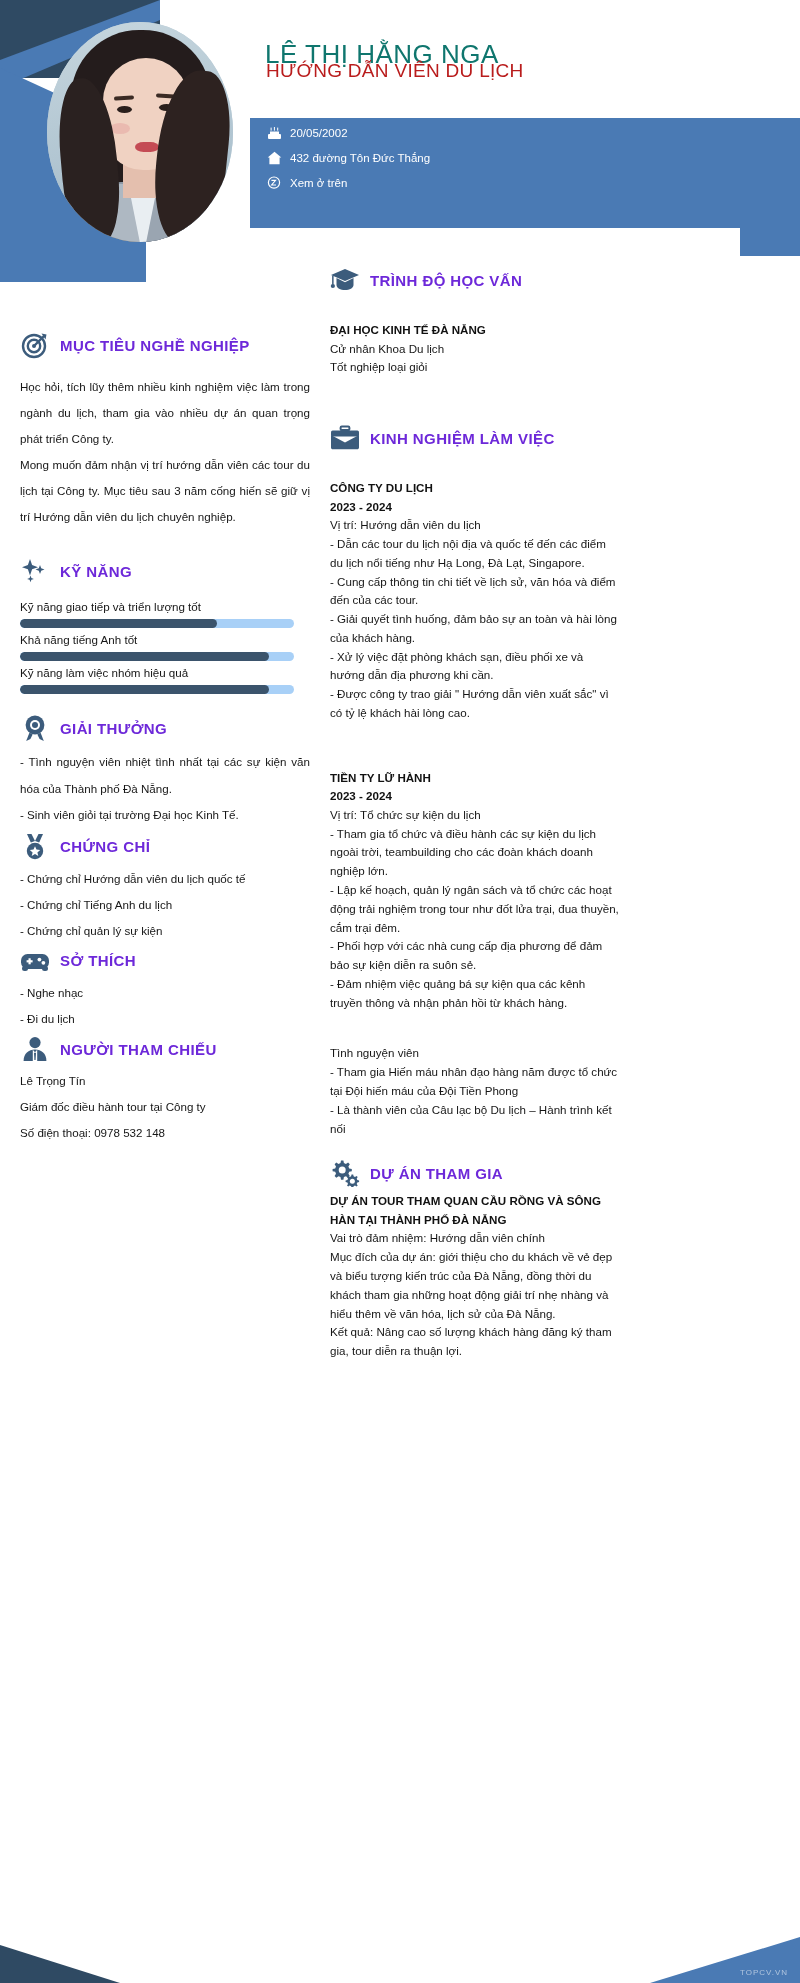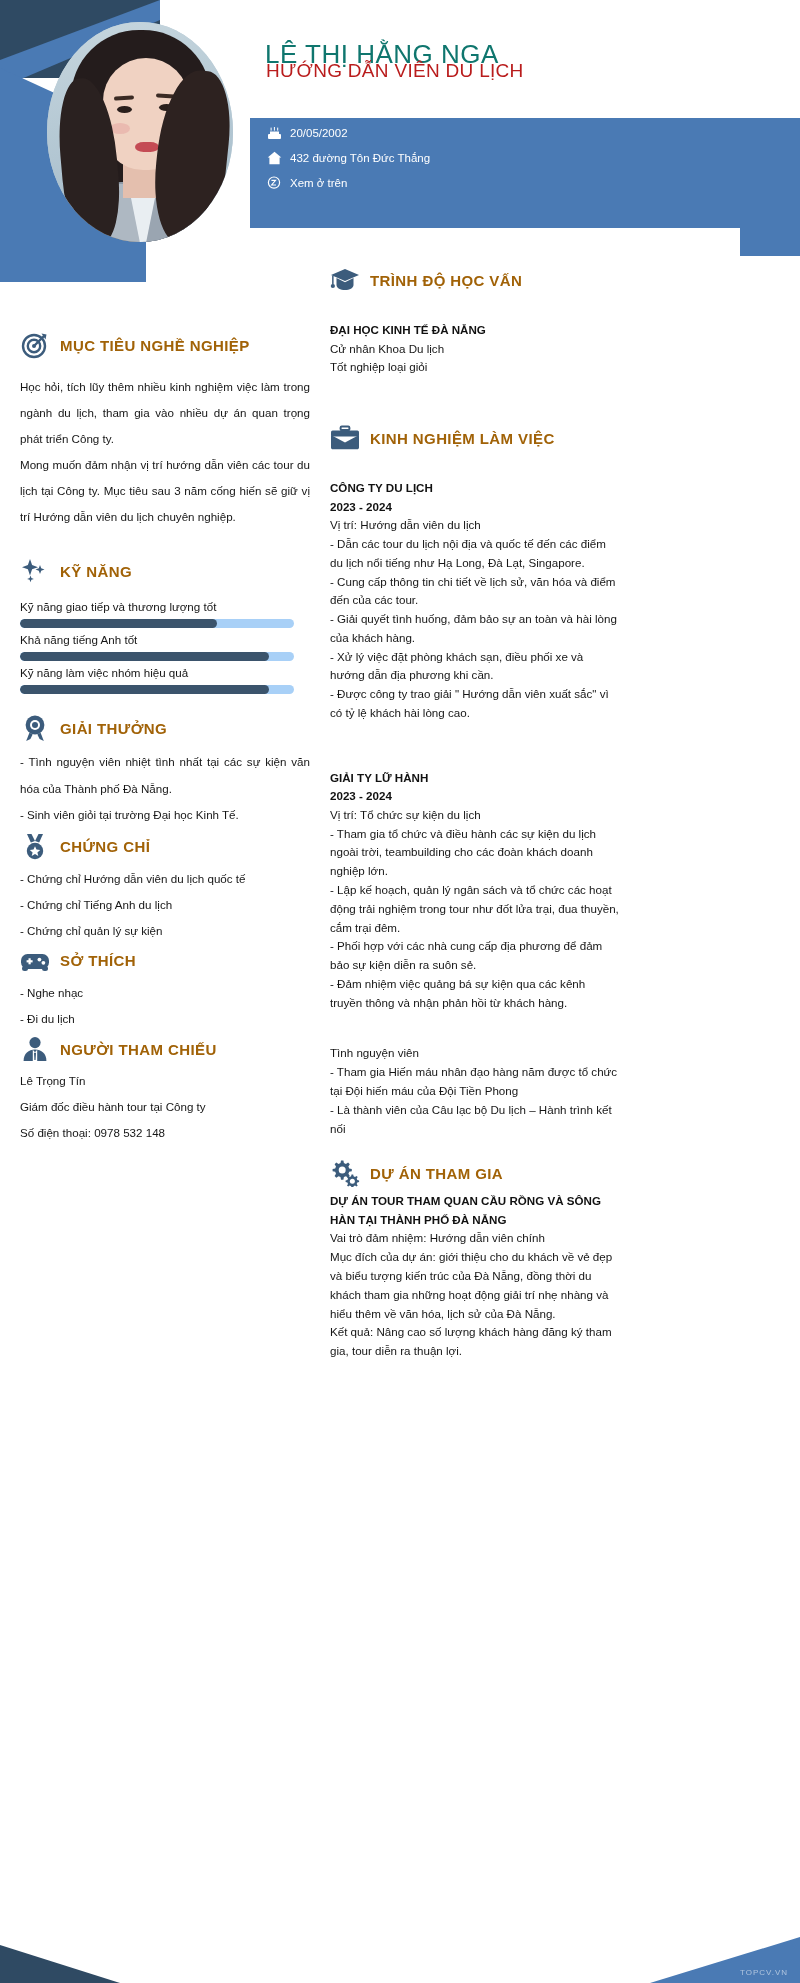--- a/index.html
+++ b/index.html
@@ -237,21 +237,21 @@
     flex: none;
     display: flex;
     align-items: center;
     justify-content: center;
     color: #3c5c7c;
   }
   .sec-head .s-title {
     font-size: 15px;
     font-weight: bold;
     letter-spacing: .4px;
-    color: #a16207;
+    color: #6d28d9;
   }
 
   .body-text {
     font-size: 11.6px;
     color: #161616;
     line-height: 2.25;
     text-align: justify;
   }
   .body-text p { margin: 0; }
 
@@ -452,21 +452,21 @@
           <path d="M9 2 L11.1 8.1 L17 10.2 L11.1 12.3 L9 18.4 L6.9 12.3 L1 10.2 L6.9 8.1 Z"></path>
           <path d="M19 8 L20.2 11.3 L23.5 12.5 L20.2 13.7 L19 17 L17.8 13.7 L14.5 12.5 L17.8 11.3 Z"></path>
           <path d="M9.5 18.5 L10.4 21 L12.9 21.9 L10.4 22.8 L9.5 25.3 L8.6 22.8 L6.1 21.9 L8.6 21 Z"></path>
         </svg>
       </span>
       <span class="s-title">KỸ NĂNG</span>
     </div>
 
     <div>
       <div class="skill">
-        <div class="skill-label">Kỹ năng giao tiếp và thương lượng tốt</div>
+        <div class="skill-label">Kỹ năng giao tiếp và triển lượng tốt</div>
         <div class="bar">
           <div class="bar-fill" style="width:72%"></div>
         </div>
       </div>
       <div class="skill">
         <div class="skill-label">Khả năng tiếng Anh tốt</div>
         <div class="bar">
           <div class="bar-fill" style="width:91%"></div>
         </div>
       </div>
@@ -590,21 +590,21 @@
       <div class="blk-line">- Dẫn các tour du lịch nội địa và quốc tế đến các điểm du lịch nổi tiếng như Hạ Long, Đà Lạt, Singapore.</div>
       <div class="blk-line">- Cung cấp thông tin chi tiết về lịch sử, văn hóa và điểm đến của các tour.</div>
       <div class="blk-line">- Giải quyết tình huống, đảm bảo sự an toàn và hài lòng của khách hàng.</div>
       <div class="blk-line">- Xử lý việc đặt phòng khách sạn, điều phối xe và hướng dẫn địa phương khi cần.</div>
       <div class="blk-line">- Được công ty trao giải " Hướng dẫn viên xuất sắc" vì có tỷ lệ khách hài lòng cao.</div>
     </div>
 
     <div class="spacer-lg"></div>
 
     <div class="blk">
-      <div class="blk-title">GIẢI TY LỮ HÀNH</div>
+      <div class="blk-title">TIỀN TY LỮ HÀNH</div>
       <div class="blk-sub">2023 - 2024</div>
       <div class="blk-line">Vị trí: Tổ chức sự kiện du lịch</div>
       <div class="blk-line">- Tham gia tổ chức và điều hành các sự kiện du lịch ngoài trời, teambuilding cho các đoàn khách doanh nghiệp lớn.</div>
       <div class="blk-line">- Lập kế hoạch, quản lý ngân sách và tổ chức các hoạt động trải nghiệm trong tour như đốt lửa trại, đua thuyền, cắm trại đêm.</div>
       <div class="blk-line">- Phối hợp với các nhà cung cấp địa phương để đảm bảo sự kiện diễn ra suôn sẻ.</div>
       <div class="blk-line">- Đảm nhiệm việc quảng bá sự kiện qua các kênh truyền thông và nhận phản hồi từ khách hàng.</div>
     </div>
 
     <div class="spacer-md"></div>
 

